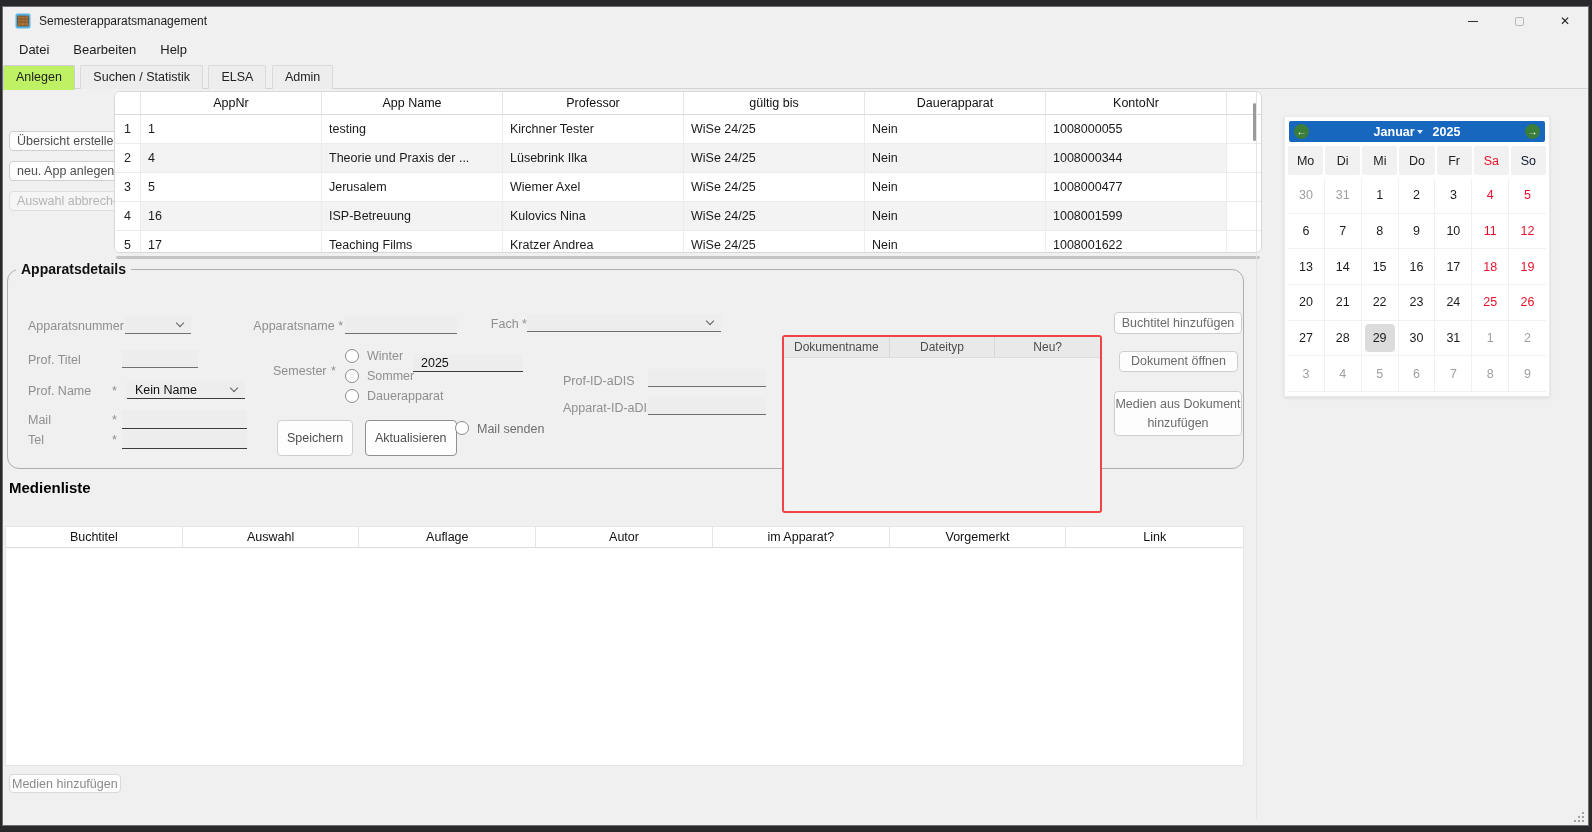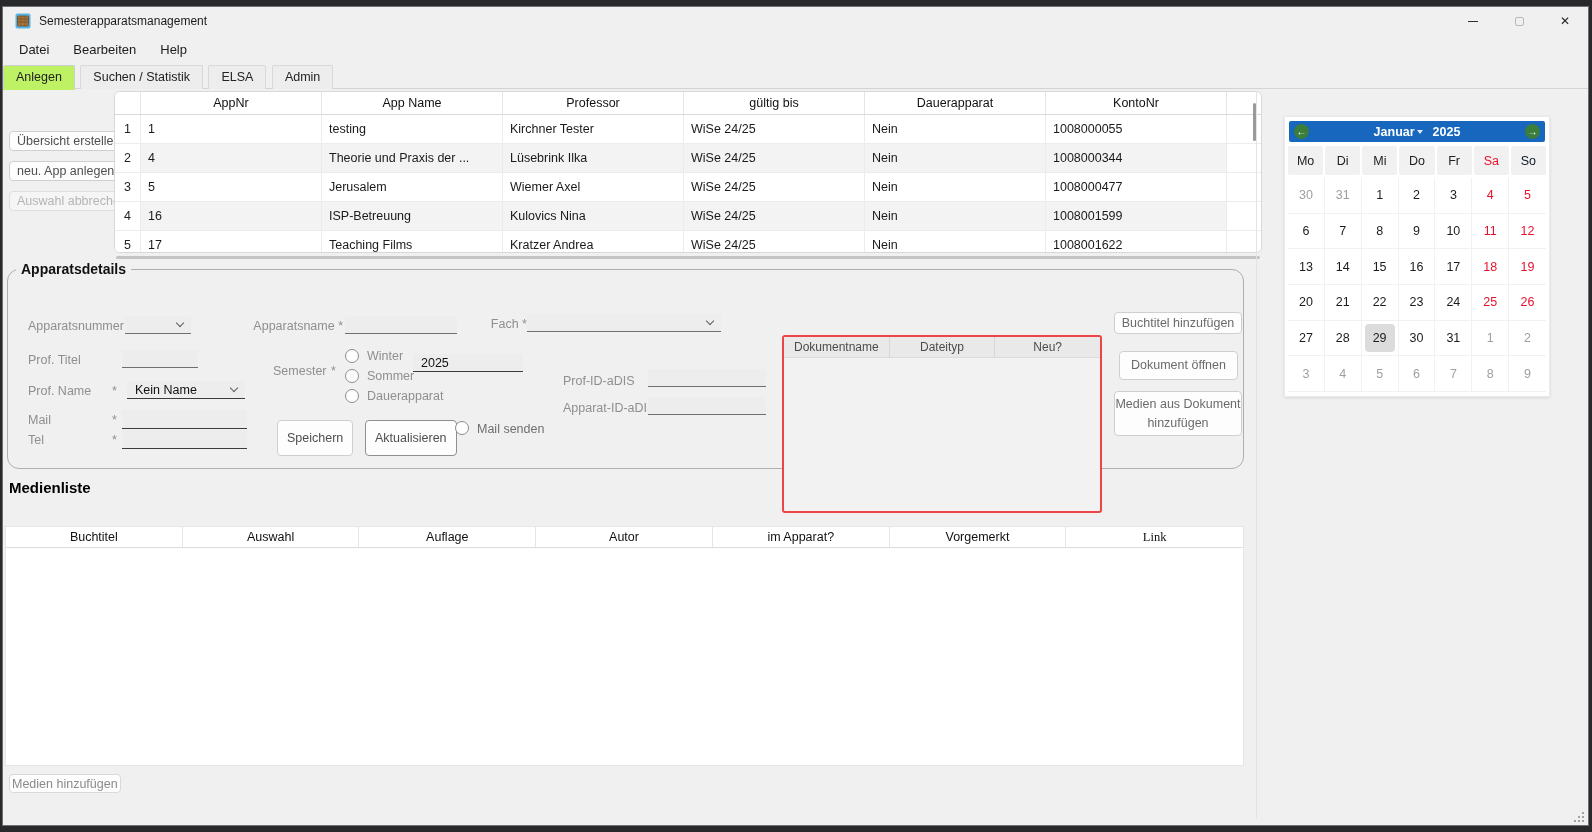--- a/index.html
+++ b/index.html
@@ -82,21 +82,21 @@
                border-right:1px solid #d7d7d7; }
   .doc-hcell:last-child { border-right:none; }
   .doc-btn { position:absolute; color:#6b6b6b; text-align:center; line-height:1.5; }
   
   .media-title { position:absolute; left:6px; top:472px; font-weight:bold; font-size:15px; color:#000; }
   .media-table { position:absolute; left:2px; top:519px; width:1239px; height:240px; background:#fff;
                  border:1px solid #e6e6e6; }
   .media-header { display:flex; height:21px; border-bottom:1px solid #dcdcdc; }
   .media-hcell { width:177px; display:flex; align-items:center; justify-content:center; font-size:12.5px; color:#111;
                  border-right:1px solid #e5e5e5; }
-  .media-hcell:last-child { border-right:none;font-family:Liberation Serif, serif; }
+  .media-hcell:last-child { border-right:none; }
   .media-add-btn { position:absolute; left:6px; top:767px; height:19px; padding:0 2px; color:#8a8a8a; border-color:#d9d9d9; }
   
   .content-sep { position:absolute; left:1253px; top:84px; width:1px; height:728px; background:#e3e3e3; }
   .calendar { position:absolute; left:1281px; top:109px; width:266px; height:281px; background:#fff;
               border:1px solid #eaeaea; box-shadow:0 1px 3px rgba(0,0,0,0.10); }
   .cal-header { position:absolute; left:4px; top:4px; right:4px; height:21px; border-radius:2px;
                 display:flex; align-items:center; justify-content:center; color:#fff; font-weight:bold; font-size:12.5px; }
   .cal-nav { position:absolute; top:3px; width:15px; height:15px; border-radius:50%; display:flex;
              align-items:center; justify-content:center; color:#fff; font-size:10px; line-height:1; }
   .cal-nav.left { left:5px; }
@@ -310,21 +310,21 @@
   </div>
 
   <div class="doc-list">
     <div class="doc-header" id="doc-header">
         <div class="doc-hcell">Dokumentname</div>
         <div class="doc-hcell">Dateityp</div>
         <div class="doc-hcell">Neu?</div>
       </div>
   </div>
   <button class="btn doc-btn" style="left:1111px; top:305px; width:128px; height:22px;">Buchtitel hinzufügen</button>
-  <button class="btn doc-btn" style="left:1116px; top:344px; width:119px; height:29px;">Dokument öffnen</button>
+  <button class="btn doc-btn" style="left:1116px; top:344px; width:119px; height:21px;">Dokument öffnen</button>
   <button class="btn doc-btn" style="left:1111px; top:384px; width:128px; height:45px; white-space:normal;">Medien aus Dokument hinzufügen</button>
 
   <div class="media-title">Medienliste</div>
   <div class="media-table">
     <div class="media-header" id="media-header">
         <div class="media-hcell">Buchtitel</div>
         <div class="media-hcell">Auswahl</div>
         <div class="media-hcell">Auflage</div>
         <div class="media-hcell">Autor</div>
         <div class="media-hcell">im Apparat?</div>

